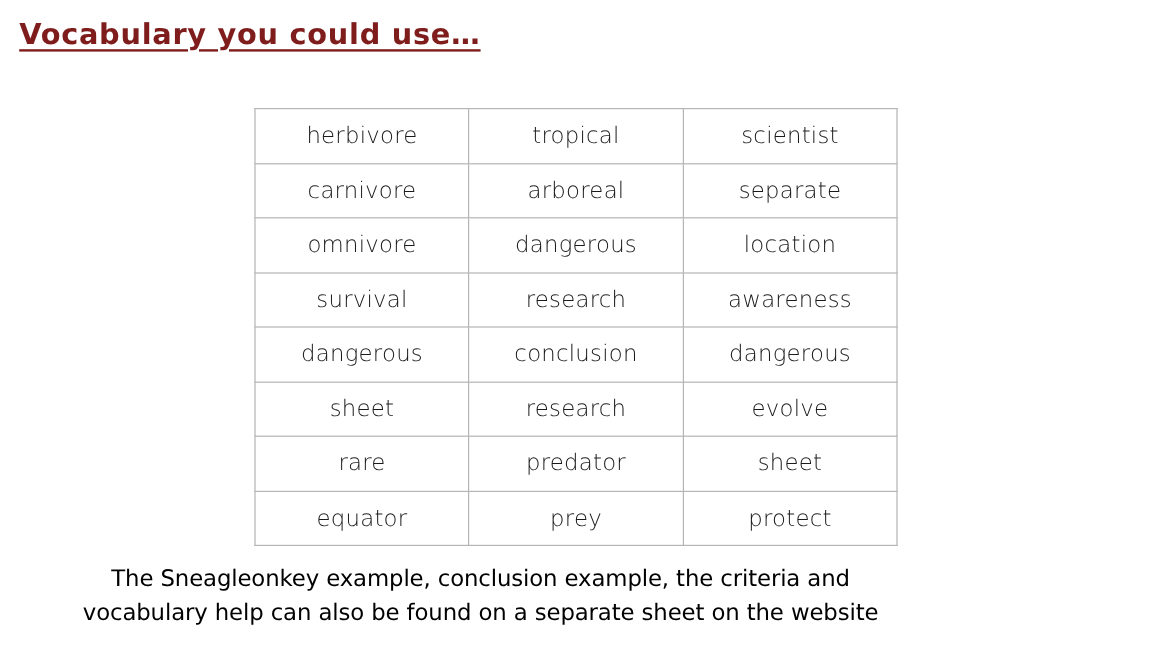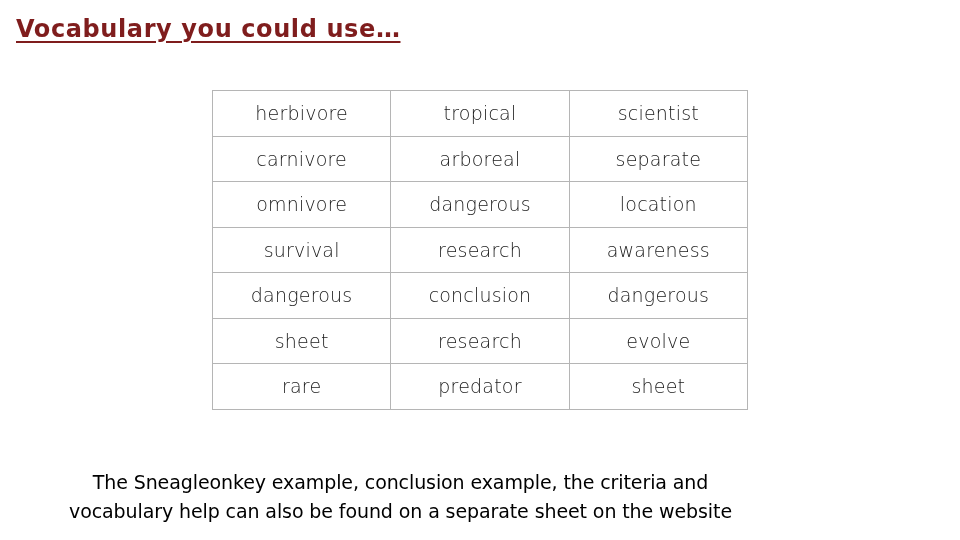--- a/index.html
+++ b/index.html
@@ -114,20 +114,25 @@
       <tr>
         <td>sheet</td>
         <td>research</td>
         <td>evolve</td>
       </tr>
       <tr>
         <td>rare</td>
         <td>predator</td>
         <td>sheet</td>
       </tr>
+      <tr>
+        <td>equator</td>
+        <td>prey</td>
+        <td>protect</td>
+      </tr>
     </tbody>
   </table>
 </div>
 
 <div id="caption">
   <span class="cap-line">The Sneagleonkey example, conclusion example,  the criteria and</span>
   <span class="cap-line">vocabulary help can also be found on a separate sheet on the website</span>
 </div>
 
 </body></html>

